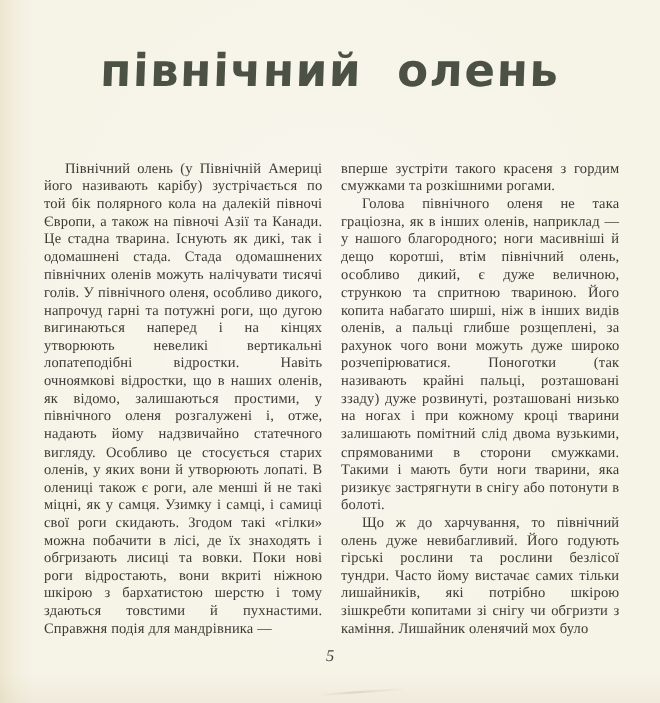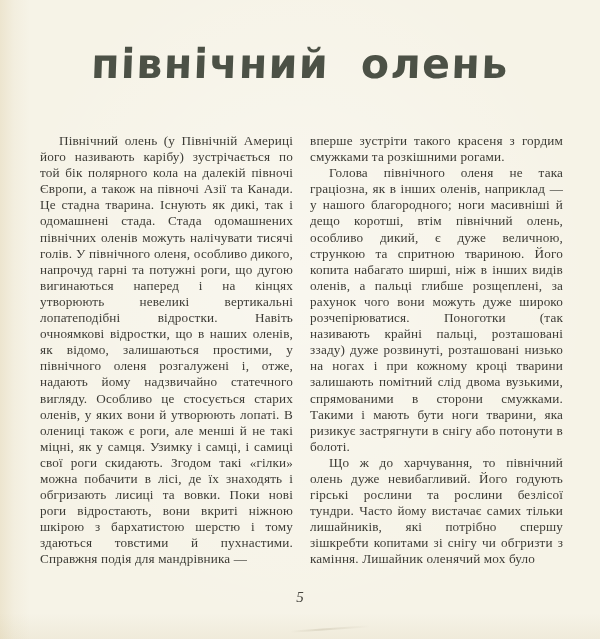--- a/index.html
+++ b/index.html
@@ -30,21 +30,21 @@
     font-family: "DejaVu Sans", sans-serif;
     font-weight: bold;
     font-size: 41px;
     letter-spacing: 1.5px;
     word-spacing: 16px;
     color: #4c5146;
     transform: skewX(-2deg);
   }
   .columns {
     position: absolute;
-    top: 133px;
+    top: 145px;
     left: 40px;
     display: flex;
     gap: 17px;
   }
   .col {
     width: 253px;
   }
   .col p {
     margin: 0;
     font-family: "Liberation Serif", serif;
@@ -87,21 +87,21 @@
 
   <div class="columns">
 
     <div class="col">
       <p class="indent">Північний олень (у Північній Америці його називають карібу) зустрічається по той бік полярного кола на далекій півночі Європи, а також на півночі Азії та Канади. Це стадна тварина. Існують як дикі, так і одомашнені стада. Стада одомашнених північних оленів можуть налічувати тисячі голів. У північного оленя, особливо дикого, напрочуд гарні та потужні роги, що дугою вигинаються наперед і на кінцях утворюють невеликі вертикальні лопатеподібні відростки. Навіть очноямкові відростки, що в наших оленів, як відомо, залишаються простими, у північного оленя розгалужені і, отже, надають йому надзвичайно статечного вигляду. Особливо це стосується старих оленів, у яких вони й утворюють лопаті. В олениці також є роги, але менші й не такі міцні, як у самця. Узимку і самці, і самиці свої роги скидають. Згодом такі «гілки» можна побачити в лісі, де їх знаходять і обгризають лисиці та вовки. Поки нові роги відростають, вони вкриті ніжною шкірою з бархатистою шерстю і тому здаються товстими й пухнастими. Справжня подія для мандрівника —</p>
     </div>
 
     <div class="col">
       <p>вперше зустріти такого красеня з гордим смужками та розкішними рогами.</p>
       <p class="indent">Голова північного оленя не така граціозна, як в інших оленів, наприклад — у нашого благородного; ноги масивніші й дещо коротші, втім північний олень, особливо дикий, є дуже величною, стрункою та спритною твариною. Його копита набагато ширші, ніж в інших видів оленів, а пальці глибше розщеплені, за рахунок чого вони можуть дуже широко розчепірюватися. Поноготки (так називають крайні пальці, розташовані ззаду) дуже розвинуті, розташовані низько на ногах і при кожному кроці тварини залишають помітний слід двома вузькими, спрямованими в сторони смужками. Такими і мають бути ноги тварини, яка ризикує застрягнути в снігу або потонути в болоті.</p>
-      <p class="indent">Що ж до харчування, то північний олень дуже невибагливий. Його годують гірські рослини та рослини безлісої тундри. Часто йому вистачає самих тільки лишайників, які потрібно спершу зішкребти копитами зі снігу чи обгризти з каміння. Лишайник оленячий мох було</p>
+      <p class="indent">Що ж до харчування, то північний олень дуже невибагливий. Його годують гірські рослини та рослини безлісої тундри. Часто йому вистачає самих тільки лишайників, які потрібно шкірою зішкребти копитами зі снігу чи обгризти з каміння. Лишайник оленячий мох було</p>
     </div>
 
   </div>
 
   <div class="crease"></div>
 
   <div class="pagenum">5</div>
 
 </div>
 

